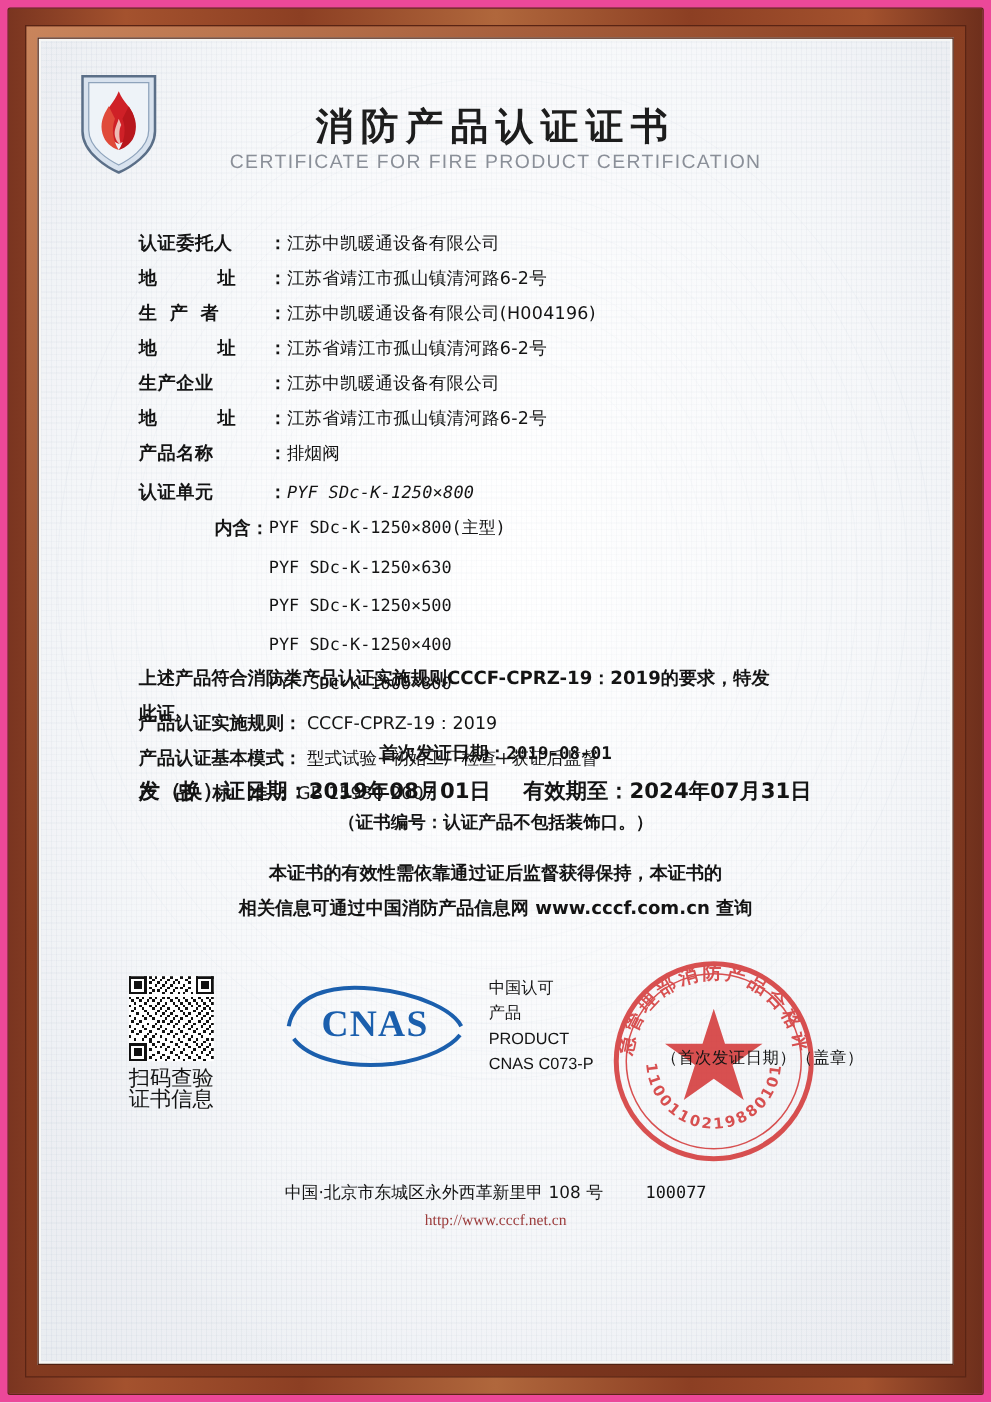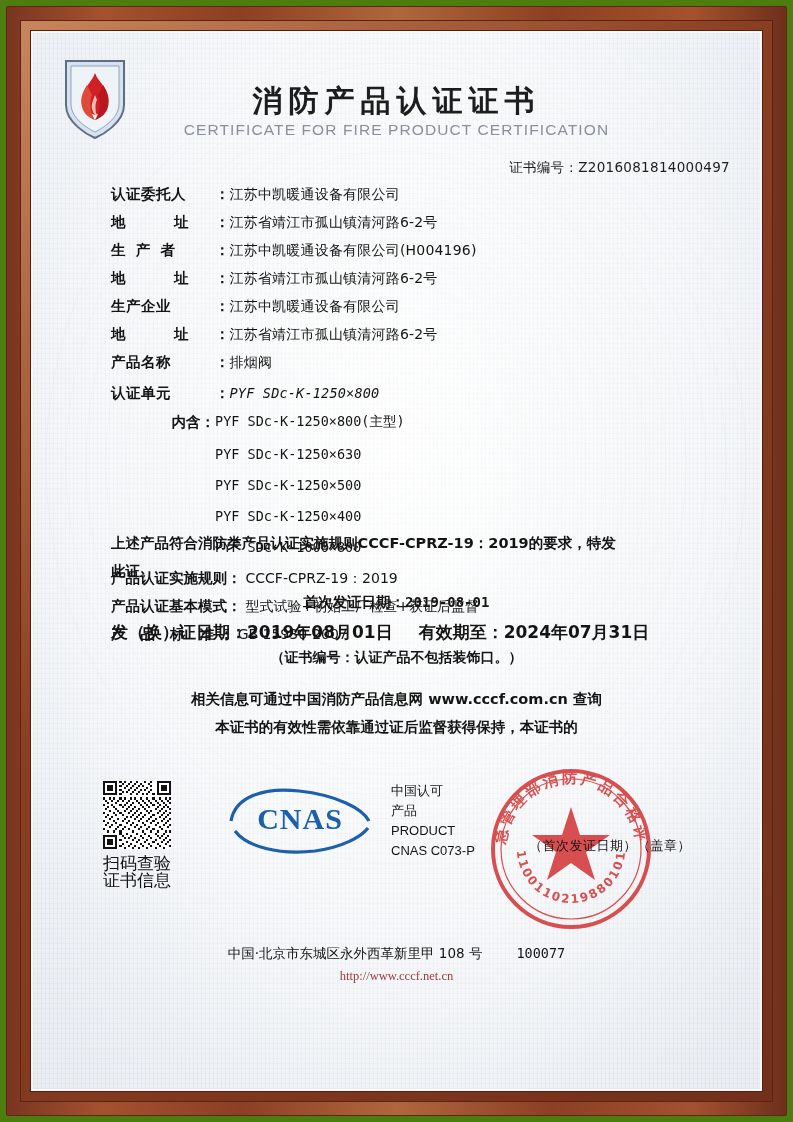--- a/index.html
+++ b/index.html
@@ -12,21 +12,21 @@
     height: 1122px;
     font-family: "Liberation Sans", sans-serif;
     overflow: hidden;
   }
   
   .page {
     position: relative;
     width: 793px;
     height: 1122px;
     box-sizing: border-box;
-    background: #4d7c0f;
+    background: #ec4899;
   }
   .frame-outer {
     position: absolute;
     left: 6px; top: 6px;
     width: 781px; height: 1110px;
     box-sizing: border-box;
     background:
       linear-gradient(90deg, #7a3520 0%, #a4522e 12%, #8c3f23 30%, #b0673c 50%, #8c3f23 70%, #a4522e 88%, #6e2f1c 100%);
     border: 1px solid #5d2616;
     border-radius: 2px;
@@ -375,23 +375,20 @@
         <path d="M9 11 H57 V49 C57 64 39 74 33 77 C27 74 9 64 9 49 Z" fill="#eef3f8" stroke="#8ea3bb" stroke-width="1"></path>
         <path d="M33 18 C29 28 24 30 22 38 C19 49 25 57 33 60 C42 57 48 49 45 38 C43 30 37 28 33 18 Z" fill="#cf2027"></path>
         <path d="M25 30 C20 38 18 44 20 52 C22 59 27 63 33 65 C28 57 27 48 30 40 Z" fill="#e04a3a"></path>
         <path d="M41 30 C46 38 48 44 46 52 C44 59 39 63 33 65 C38 57 39 48 36 40 Z" fill="#b8171d"></path>
         <path d="M33 40 C31 46 29 49 30 54 C31 58 33 60 35 61 C33 56 33 48 35 45 Z" fill="#f3d7cf" opacity="0.85"></path>
       </svg>
 
       <div class="title-cn">消防产品认证证书</div>
       <div class="title-en">CERTIFICATE FOR FIRE PRODUCT CERTIFICATION</div>
 
-      <div class="cert-no">
-        <span>证书编号：</span><span>Z2016081814000497</span>
-      </div>
 
       <div class="fields">
 
         <div class="row">
           <div class="lbl">认证委托人</div>
           <div class="colon">：</div>
           <div class="val">江苏中凯暖通设备有限公司</div>
         </div>
 
         <div class="row">
@@ -474,24 +471,24 @@
         <span>首次发证日期：</span><span class="d">2019-08-01</span>
       </div>
 
       <div class="issue-row">
         <span>发（换）证日期：</span><span>2019年08月01日</span><span class="gap"></span><span>有效期至：</span><span>2024年07月31日</span>
       </div>
 
       <div class="notice">（证书编号：认证产品不包括装饰口。）</div>
 
       <div class="validity">
+        <div>本证书的有效性需依靠通过证后监督获得保持，本证书的</div>
         <div>
           <span>相关信息可通过中国消防产品信息网 </span><span>www.cccf.com.cn</span><span> 查询</span>
         </div>
-        <div>本证书的有效性需依靠通过证后监督获得保持，本证书的</div>
       </div>
 
       <svg class="qr" viewBox="0 0 33 33" shape-rendering="crispEdges">
         <rect width="33" height="33" fill="#ffffff"></rect>
         <g fill="#111111">
           <rect x="0" y="0" width="7" height="1"></rect>
             <rect x="0" y="6" width="7" height="1"></rect>
           <rect x="0" y="0" width="1" height="7"></rect>
             <rect x="6" y="0" width="1" height="7"></rect>
           <rect x="2" y="2" width="3" height="3"></rect>

